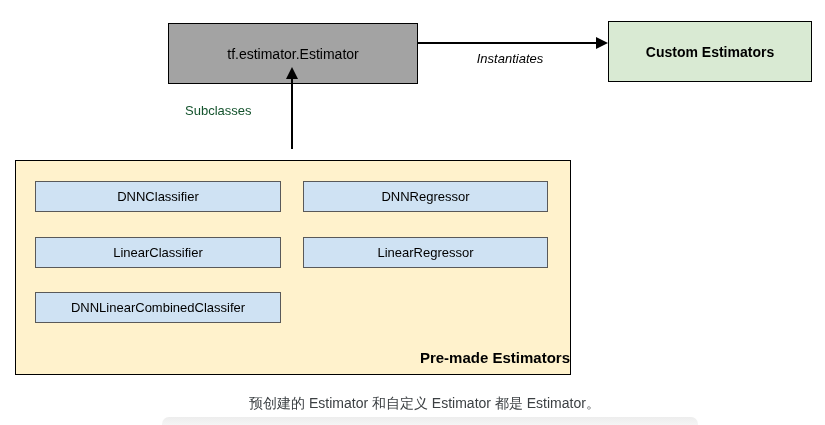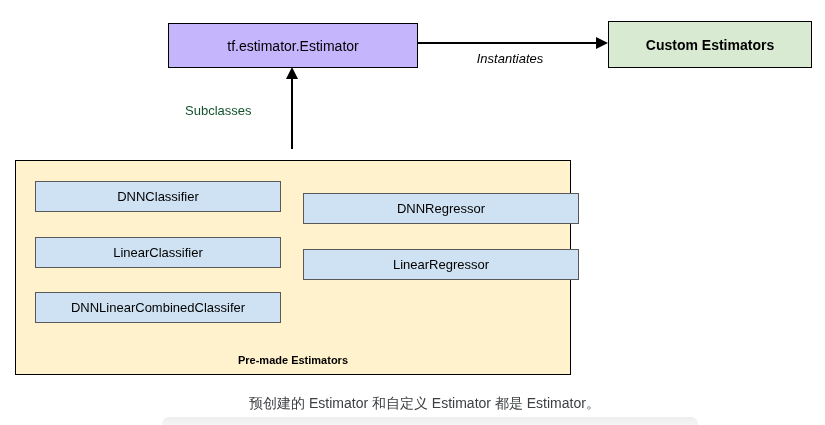--- a/index.html
+++ b/index.html
@@ -12,26 +12,26 @@
   .stage { position: relative; width: 825px; height: 425px; background: #fff; }
 
   .node {
     position: absolute;
     display: flex; align-items: center; justify-content: center;
     box-sizing: border-box;
     color: #000;
   }
 
   .estimator-box {
-    left: 168px; top: 23px; width: 250px; height: 45px;
-    background: #c4b5fd; border: 1.5px solid #000;
+    left: 168px; top: 23px; width: 250px; height: 61px;
+    background: #a3a3a3; border: 1.5px solid #000;
     font-size: 14px;
   }
   .custom-box {
-    left: 608px; top: 21px; width: 204px; height: 47px;
+    left: 608px; top: 21px; width: 204px; height: 61px;
     background: #d9ead3; border: 1.5px solid #000;
     font-size: 14px; font-weight: bold; align-items: center;
   }
 
   
   .h-line {
     position: absolute; left: 418px; top: 42px;
     width: 179px; height: 2px; background: #000;
   }
   .h-arrowhead {
@@ -72,28 +72,28 @@
   }
   .inner-node {
     position: absolute;
     display: flex; align-items: center; justify-content: center;
     box-sizing: border-box;
     height: 31px;
     background: #cfe2f3; border: 1px solid #595959;
     font-size: 13px; color: #000;
   }
   .col1 { left: 19px;  width: 246px; }
-  .col2 { left: 287px; width: 276px; margin-top: 12px; }
+  .col2 { left: 287px; width: 245px; }
   .row1 { top: 20px; }
   .row2 { top: 76px; }
   .row3 { top: 131px; }
 
   .premade-title {
     position: absolute; left: 0; bottom: 8px; width: 100%;
-    text-align: center; font-size: 11px; font-weight: bold; color: #000;
+    text-align: right; font-size: 15px; font-weight: bold; color: #000;
   }
 
   .caption {
     position: absolute; left: 0; top: 395px; width: 825px;
     text-align: center; font-size: 14px; color: #3c4043; margin-left: 12px;
   }
 
   .bottom-bar {
     position: absolute; left: 162px; top: 417px;
     width: 536px; height: 14px;

